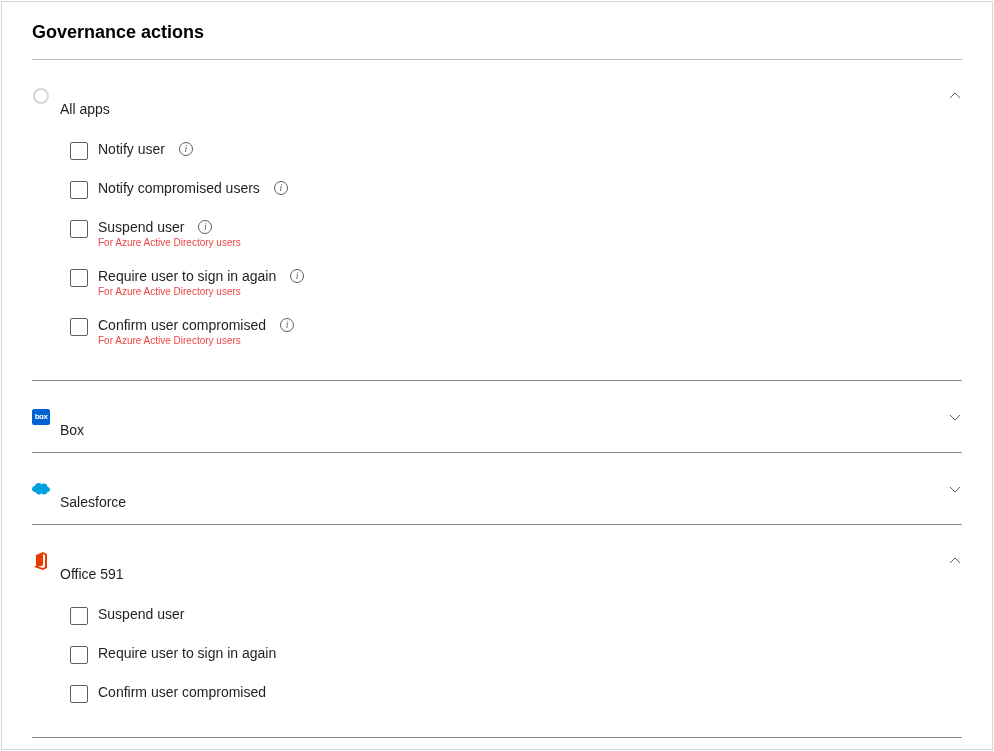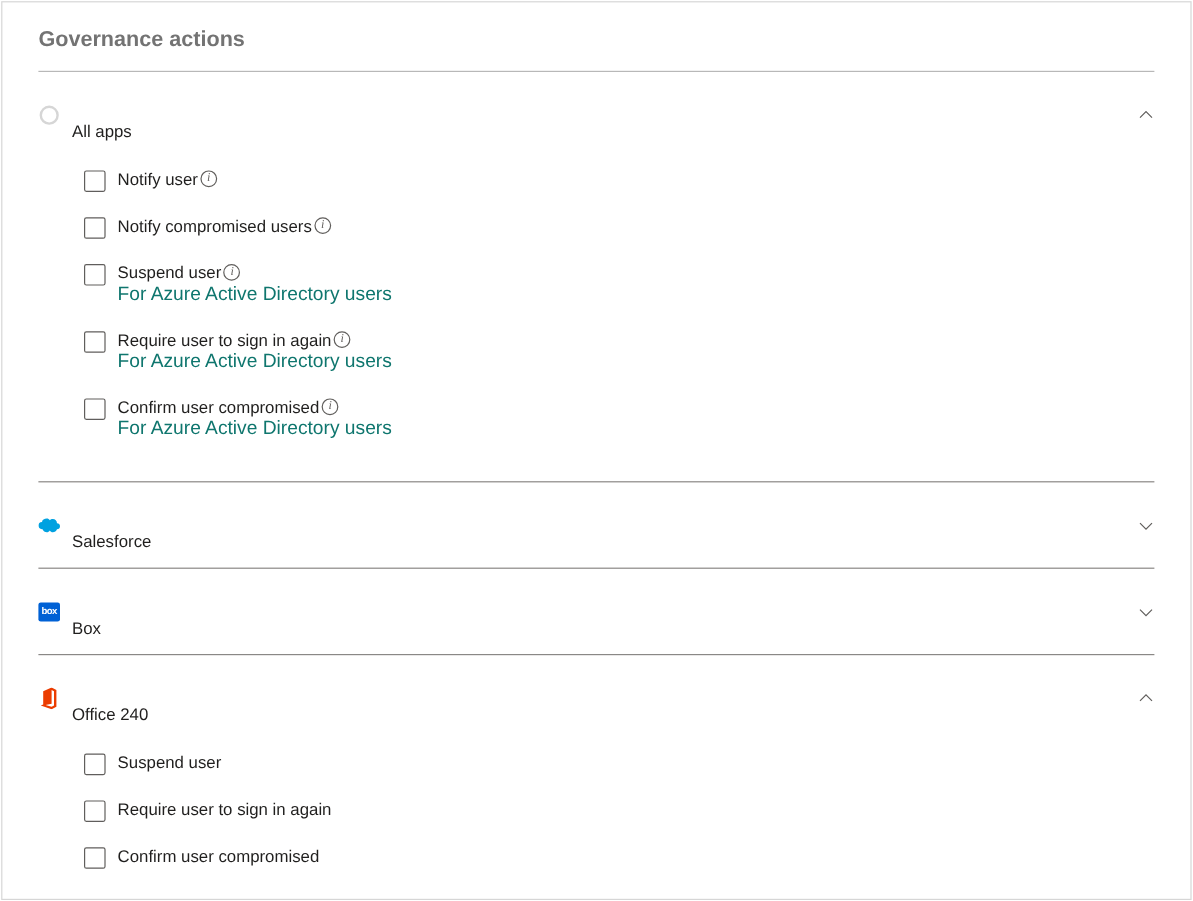--- a/index.html
+++ b/index.html
@@ -18,21 +18,21 @@
     .container {
       border: 1px solid #d6d6d6;
       width: 992px;
       height: 749px;
       margin: 1px;
       padding: 20px 0 0 0;
     }
     .page-title {
       font-size: 18px;
       font-weight: 600;
-      color: #737373;
+      color: #000000;
       padding: 0 30px 16px 30px;
     }
     .title-divider {
       height: 1px;
       background: #b8b8b8;
       margin: 0 30px 0 30px;
     }
     .section {
       border-bottom: 1px solid #8a8886;
       margin: 0 30px;
@@ -86,43 +86,43 @@
       flex-shrink: 0;
       margin-top: 1px;
     }
     .action-text {
       display: flex;
       flex-direction: column;
     }
     .action-label-row {
       display: flex;
       align-items: center;
-      gap: 2px;
+      gap: 14px;
     }
     .action-label {
       font-size: 14px;
       color: #201f1e;
     }
     .info-icon {
       width: 14px;
       height: 14px;
       border: 1px solid #605e5c;
       border-radius: 50%;
       display: inline-flex;
       align-items: center;
       justify-content: center;
       font-family: Georgia, serif;
       font-style: italic;
       font-size: 10px;
       color: #605e5c;
       line-height: 1;
     }
     .action-sublabel {
-      font-size: 16px;
-      color: #0f766e;
+      font-size: 10px;
+      color: #ef4444;
       margin-top: 2px;
     }
     
     .icon-allapps {
       width: 16px;
       height: 16px;
       border: 2.5px solid #d6d6d6;
       border-radius: 50%;
     }
     .icon-box {
@@ -223,57 +223,57 @@
           </div>
           <span class="action-sublabel">For Azure Active Directory users</span>
         </div>
       </div>
     </div>
   </div>
 
   <div class="section">
     <div class="section-header">
       <span class="section-icon">
+        <span class="icon-box">box</span>
+      </span>
+      <span class="section-label">Box</span>
+      <span class="chevron">
+        <svg viewBox="0 0 12 12" width="12" height="12">
+            <path d="M1 4 L6 9 L11 4" stroke="#605e5c" stroke-width="1" fill="none"></path>
+          </svg>
+      </span>
+    </div>
+  </div>
+
+  <div class="section">
+    <div class="section-header">
+      <span class="section-icon">
         <span class="icon-salesforce">
           <svg viewBox="0 0 18 14">
               <path d="M3 10 C1 10 0 8.5 0 7 C0 5.5 1 4 3 4 C3 2 5 1 7 1 C8 1 9 1.5 9.5 2.5 C10 2 11 1.5 12 1.5 C14 1.5 15.5 3 15.5 5 C17 5 18 6 18 7.5 C18 9 17 10 15.5 10 C15 11.5 13.5 12.5 12 12.5 C11 12.5 10 12 9.5 11 C9 12 8 12.5 7 12.5 C5.5 12.5 4 11.5 3.5 10 Z" fill="#00a1e0"></path>
             </svg>
         </span>
       </span>
       <span class="section-label">Salesforce</span>
       <span class="chevron">
         <svg viewBox="0 0 12 12" width="12" height="12">
             <path d="M1 4 L6 9 L11 4" stroke="#605e5c" stroke-width="1" fill="none"></path>
           </svg>
       </span>
     </div>
   </div>
 
   <div class="section">
     <div class="section-header">
       <span class="section-icon">
-        <span class="icon-box">box</span>
-      </span>
-      <span class="section-label">Box</span>
-      <span class="chevron">
-        <svg viewBox="0 0 12 12" width="12" height="12">
-            <path d="M1 4 L6 9 L11 4" stroke="#605e5c" stroke-width="1" fill="none"></path>
-          </svg>
-      </span>
-    </div>
-  </div>
-
-  <div class="section">
-    <div class="section-header">
-      <span class="section-icon">
         <svg class="icon-office" viewBox="0 0 16 18">
             <path d="M10 0 L3 3 L3 14 L1 15 L10 18 L14 16 L14 2 Z M10 2 L12 3 L12 15 L10 16 L5 14.5 L10 13.5 Z" fill="#eb3c00"></path>
           </svg>
       </span>
-      <span class="section-label">Office 240</span>
+      <span class="section-label">Office 591</span>
       <span class="chevron">
         <svg viewBox="0 0 12 12" width="12" height="12">
             <path d="M1 8 L6 3 L11 8" stroke="#605e5c" stroke-width="1" fill="none"></path>
           </svg>
       </span>
     </div>
     <div class="actions-list">
       <div class="action-item">
         <span class="checkbox"></span>
         <div class="action-text">

